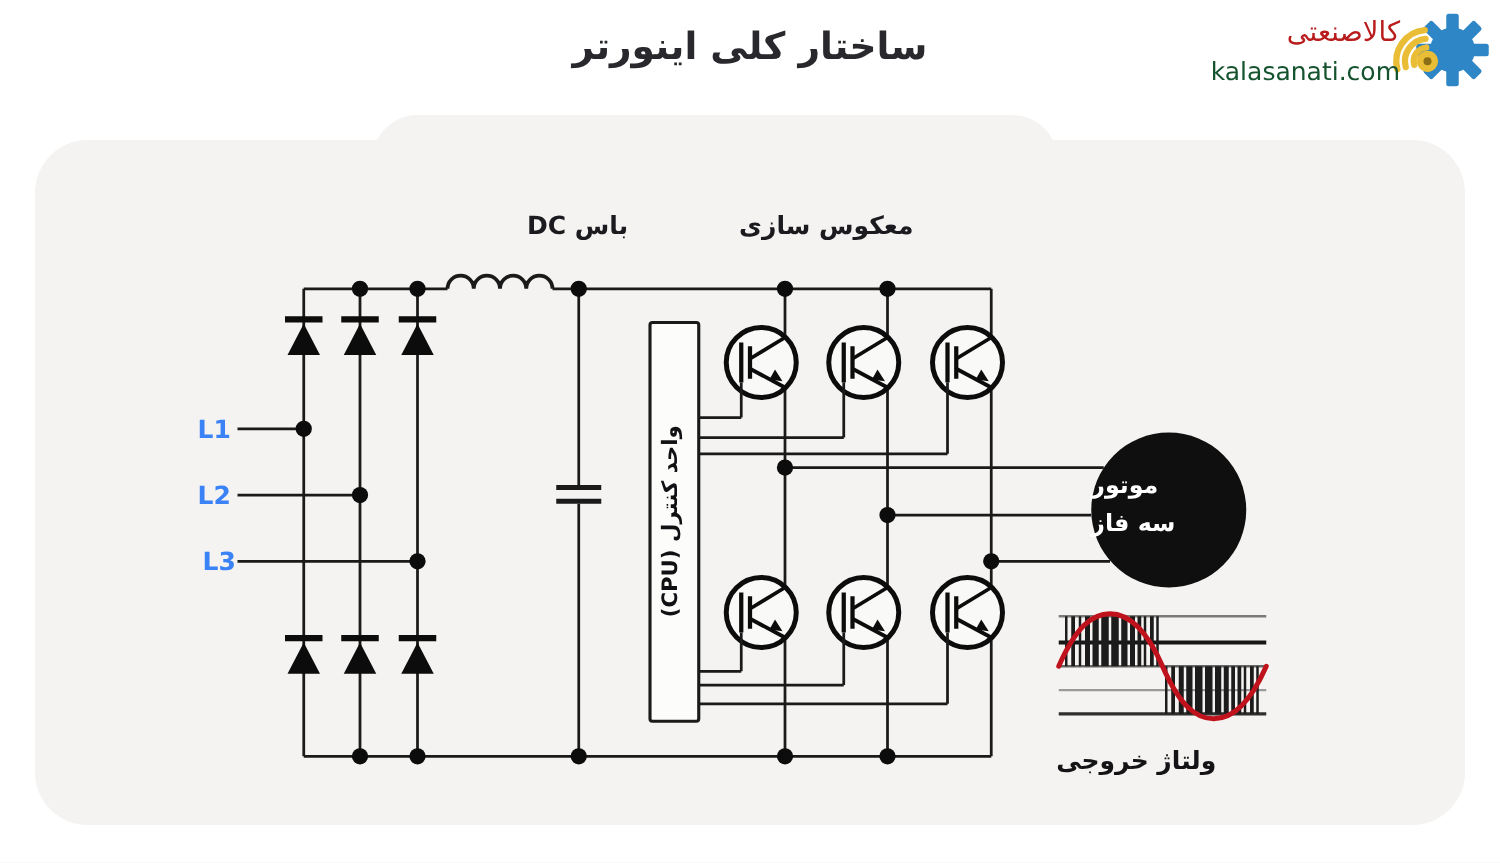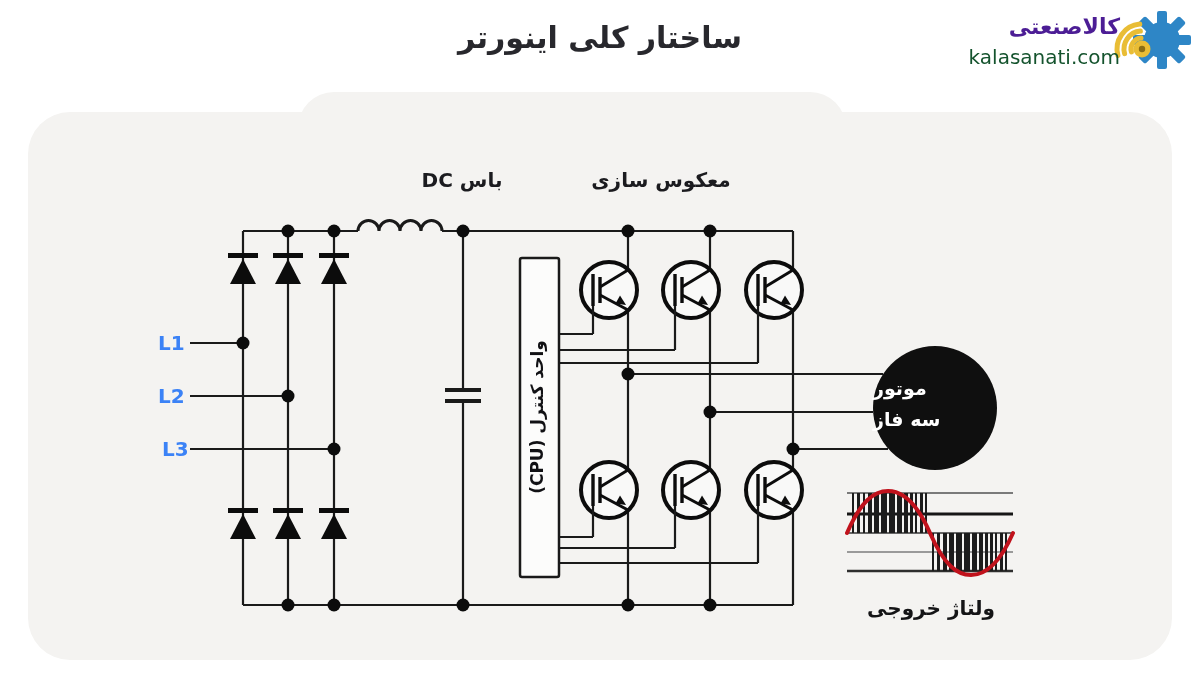--- a/index.html
+++ b/index.html
@@ -6,22 +6,22 @@
   body{width:1200px;height:690px;background:#ffffff;font-family:"DejaVu Sans",sans-serif;overflow:hidden;}
   .stage{position:absolute;left:0;top:0;width:1200px;height:690px;}
   .panel{position:absolute;left:28px;top:112px;width:1144px;height:548px;background:#f4f3f1;border-radius:42px;}
   .panel-bump{position:absolute;left:298px;top:92px;width:548px;height:120px;background:#f4f3f1;border-radius:36px;}
   .abs{position:absolute;}
   .title{left:0;right:0;top:20px;text-align:center;font-size:30px;font-weight:800;color:#28282d;direction:rtl;letter-spacing:0;}
   .seclabel{font-size:20px;font-weight:700;color:#1b1b1f;text-align:center;direction:rtl;}
   .inlabel{font-size:20px;font-weight:700;color:#3b82f6;}
   .cpu-label{left:454px;top:404px;width:171px;height:26px;transform:rotate(-90deg);transform-origin:center;text-align:center;font-size:17px;font-weight:700;color:#111114;direction:rtl;white-space:nowrap;}
   .motor-line{left:873px;width:124px;text-align:left;color:#ffffff;font-size:19px;font-weight:700;direction:rtl;}
-  .wave-caption{left:845px;top:596px;width:172px;text-align:center;font-size:20px;font-weight:700;color:#141416;direction:rtl;}
-  .logo-fa{right:80px;top:14px;font-size:22px;font-weight:700;color:#4c1d95;direction:rtl;text-align:right;}
+  .wave-caption{left:845px;top:596px;width:172px;text-align:left;font-size:20px;font-weight:700;color:#141416;direction:rtl;}
+  .logo-fa{right:80px;top:14px;font-size:22px;font-weight:400;color:#b91c1c;direction:rtl;text-align:right;}
   .logo-en{right:80px;top:45px;font-size:20px;color:#14532d;text-align:right;}
   svg{position:absolute;left:0;top:0;}
 </style>
 </head>
 <body>
 
 <div class="stage">
 
   <div class="panel-bump"></div>
   <div class="panel"></div>

